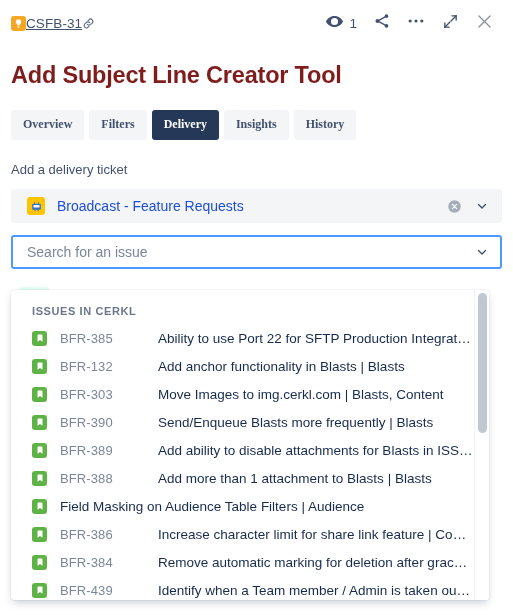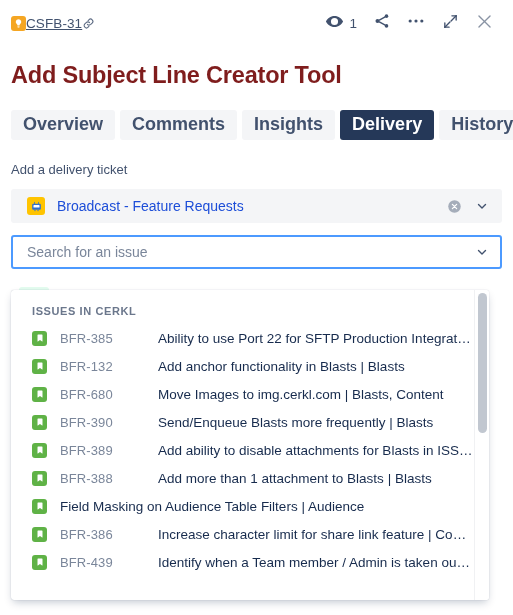--- a/index.html
+++ b/index.html
@@ -75,28 +75,29 @@
     letter-spacing: -.2px;
   }
 
   
   .tabs {
     display: flex;
     gap: 5px;
     padding: 20px 11px 0 11px;
   }
   .tab {
-    font-size: 18px;
+    font-size: 12px;
     font-weight: 700;
     color: #42526e;
     background: #f4f5f7;
     border-radius: 3px;
     padding: 7px 12px 8px 12px;
     line-height: 15px;
     white-space: nowrap;
+    font-family: Liberation Serif, serif;
   }
   .tab.active {
     background: #253858;
     color: #ffffff;
   }
 
   
   .field-label {
     font-size: 13px;
     color: #42526e;
@@ -343,23 +344,23 @@
           </svg>
         </span>
       </div>
     </div>
   </div>
 
   <h1 class="title">Add Subject Line Creator Tool</h1>
 
   <div class="tabs">
     <div class="tab">Overview</div>
-    <div class="tab">Comments</div>
+    <div class="tab">Filters</div>
+    <div class="tab active">Delivery</div>
     <div class="tab">Insights</div>
-    <div class="tab active">Delivery</div>
     <div class="tab">History</div>
   </div>
 
   <div class="field-label">Add a delivery ticket</div>
 
   <div class="select-box">
     <span class="proj-icon">
       <svg width="13" height="13" viewBox="0 0 24 24">
         <rect x="4" y="7" width="16" height="11" rx="2" fill="#2f6fd0"></rect>
         <rect x="6.4" y="9.4" width="11.2" height="4.6" rx="1" fill="#ffffff"></rect>
@@ -421,21 +422,21 @@
         <span class="opt-key">BFR-132</span>
         <span class="opt-sum">Add anchor functionality in Blasts | Blasts</span>
       </div>
 
       <div class="opt">
         <span class="opt-icon">
             <svg width="10" height="10" viewBox="0 0 24 24" fill="#ffffff">
               <path d="M7 3.5h10a1 1 0 0 1 1 1v15.4c0 .5-.6.8-1 .5L12 16.6l-5 3.8c-.4.3-1 0-1-.5V4.5a1 1 0 0 1 1-1z"></path>
             </svg>
           </span>
-        <span class="opt-key">BFR-680</span>
+        <span class="opt-key">BFR-303</span>
         <span class="opt-sum">Move Images to img.cerkl.com | Blasts, Content</span>
       </div>
 
       <div class="opt">
         <span class="opt-icon">
             <svg width="10" height="10" viewBox="0 0 24 24" fill="#ffffff">
               <path d="M7 3.5h10a1 1 0 0 1 1 1v15.4c0 .5-.6.8-1 .5L12 16.6l-5 3.8c-.4.3-1 0-1-.5V4.5a1 1 0 0 1 1-1z"></path>
             </svg>
           </span>
         <span class="opt-key">BFR-390</span>
@@ -474,20 +475,29 @@
       <div class="opt">
         <span class="opt-icon">
             <svg width="10" height="10" viewBox="0 0 24 24" fill="#ffffff">
               <path d="M7 3.5h10a1 1 0 0 1 1 1v15.4c0 .5-.6.8-1 .5L12 16.6l-5 3.8c-.4.3-1 0-1-.5V4.5a1 1 0 0 1 1-1z"></path>
             </svg>
           </span>
         <span class="opt-key">BFR-386</span>
         <span class="opt-sum">Increase character limit for share link feature | Conte…</span>
       </div>
 
+      <div class="opt">
+        <span class="opt-icon">
+            <svg width="10" height="10" viewBox="0 0 24 24" fill="#ffffff">
+              <path d="M7 3.5h10a1 1 0 0 1 1 1v15.4c0 .5-.6.8-1 .5L12 16.6l-5 3.8c-.4.3-1 0-1-.5V4.5a1 1 0 0 1 1-1z"></path>
+            </svg>
+          </span>
+        <span class="opt-key">BFR-384</span>
+        <span class="opt-sum">Remove automatic marking for deletion after grace …</span>
+      </div>
 
       <div class="opt">
         <span class="opt-icon">
             <svg width="10" height="10" viewBox="0 0 24 24" fill="#ffffff">
               <path d="M7 3.5h10a1 1 0 0 1 1 1v15.4c0 .5-.6.8-1 .5L12 16.6l-5 3.8c-.4.3-1 0-1-.5V4.5a1 1 0 0 1 1-1z"></path>
             </svg>
           </span>
         <span class="opt-key">BFR-439</span>
         <span class="opt-sum">Identify when a Team member / Admin is taken out o…</span>
       </div>

